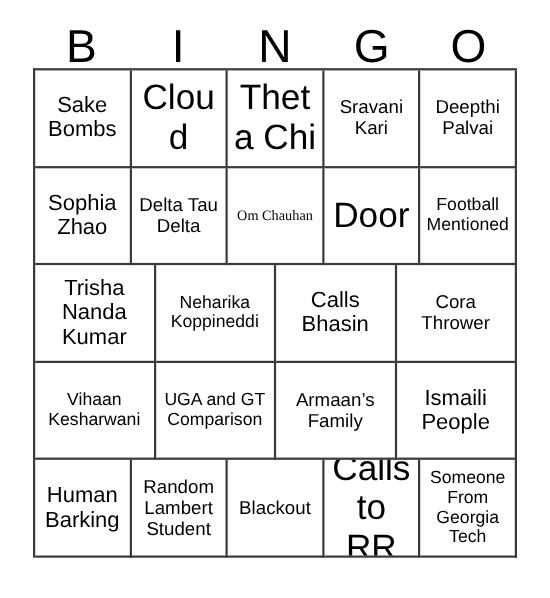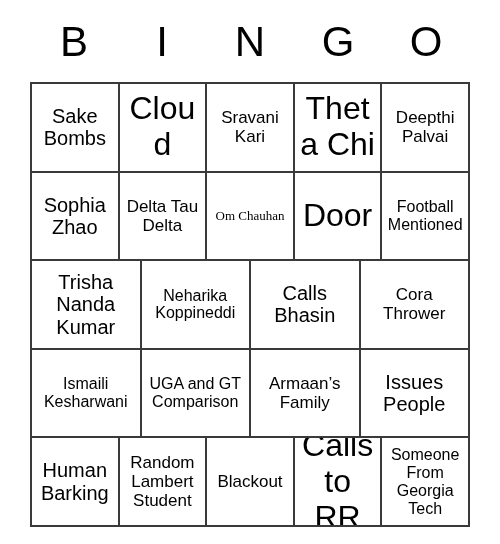--- a/index.html
+++ b/index.html
@@ -41,21 +41,21 @@
     font-size: 42px;
     line-height: 1;
     font-weight: 400;
     letter-spacing: 0;
   }
 
   
   .grid {
     position: absolute;
     left: 30px;
-    top: 82px;
+    top: 62px;
     width: 440px;
     height: 445px;
     border-top: 2px solid #3a3a3a;
     border-left: 2px solid #3a3a3a;
     box-sizing: border-box;
     display: flex;
     flex-direction: column;
   }
   .grid-row {
     display: flex;
@@ -103,25 +103,25 @@
   </div>
 
   <div class="grid" id="bingo-grid">
       <div class="grid-row">
         <div class="cell fs-lg">
           <span class="cell-text">Sake Bombs</span>
         </div>
         <div class="cell fs-xl">
           <span class="cell-text">Cloud</span>
         </div>
+        <div class="cell fs-xl">
+          <span class="cell-text">Theta Chi</span>
+        </div>
         <div class="cell fs-md">
           <span class="cell-text">Sravani Kari</span>
-        </div>
-        <div class="cell fs-xl">
-          <span class="cell-text">Theta Chi</span>
         </div>
         <div class="cell fs-md">
           <span class="cell-text">Deepthi Palvai</span>
         </div>
       </div>
       <div class="grid-row">
         <div class="cell fs-lg">
           <span class="cell-text">Sophia Zhao</span>
         </div>
         <div class="cell fs-md">
@@ -146,30 +146,30 @@
         </div>
         <div class="cell fs-lg">
           <span class="cell-text">Calls Bhasin</span>
         </div>
         <div class="cell fs-md">
           <span class="cell-text">Cora Thrower</span>
         </div>
       </div>
       <div class="grid-row">
         <div class="cell fs-xs">
-          <span class="cell-text">Ismaili Kesharwani</span>
+          <span class="cell-text">Vihaan Kesharwani</span>
         </div>
         <div class="cell fs-xs">
           <span class="cell-text">UGA and GT Comparison</span>
         </div>
         <div class="cell fs-md">
           <span class="cell-text">Armaan’s Family</span>
         </div>
         <div class="cell fs-lg">
-          <span class="cell-text">Issues People</span>
+          <span class="cell-text">Ismaili People</span>
         </div>
       </div>
       <div class="grid-row">
         <div class="cell fs-lg">
           <span class="cell-text">Human Barking</span>
         </div>
         <div class="cell fs-md">
           <span class="cell-text">Random Lambert Student</span>
         </div>
         <div class="cell fs-md">

